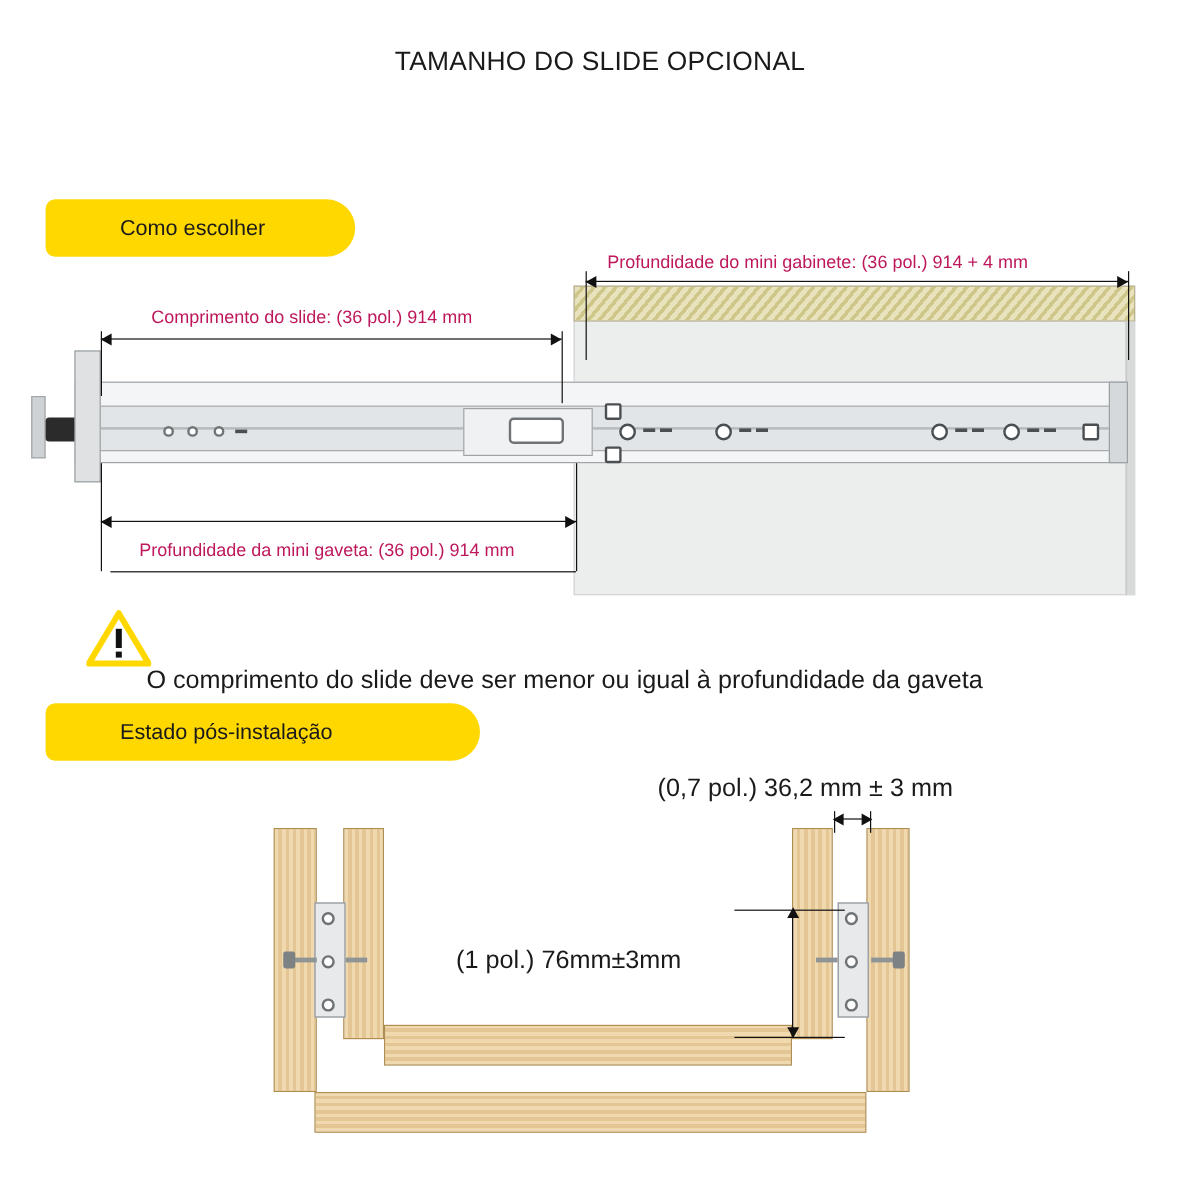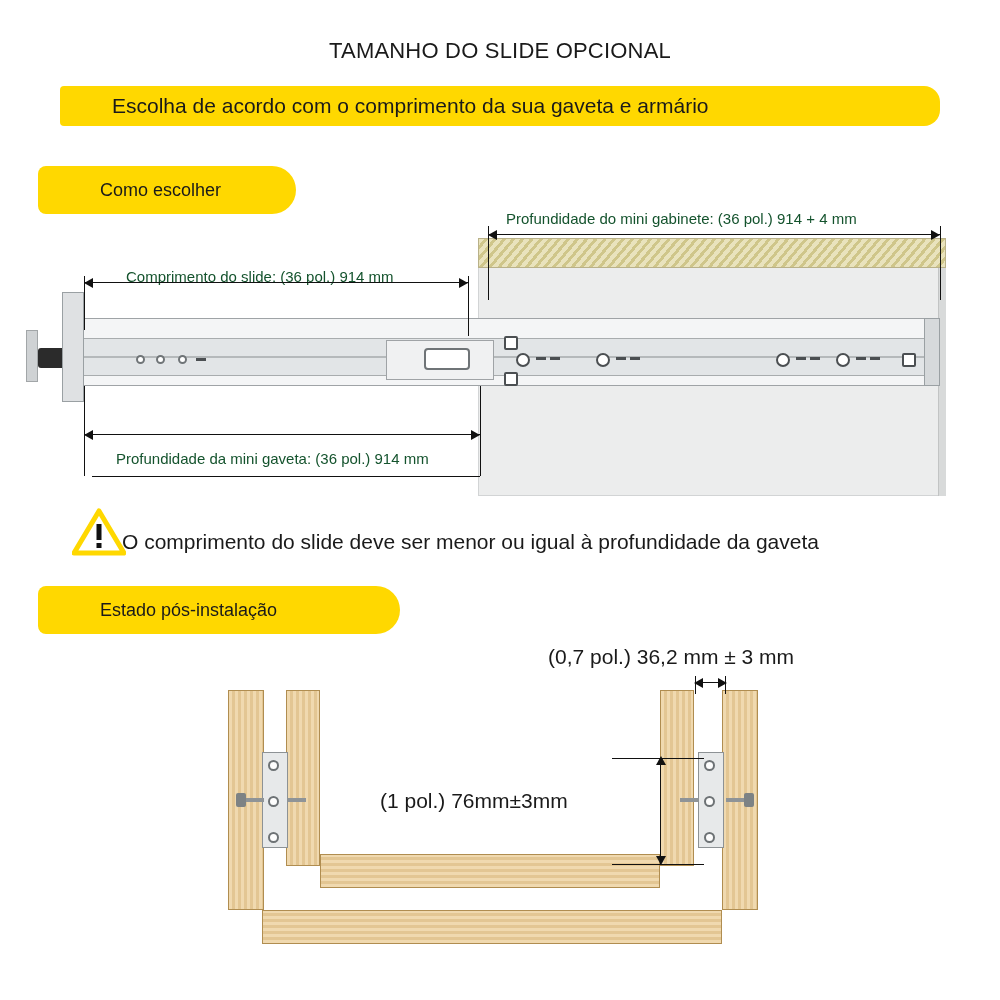--- a/index.html
+++ b/index.html
@@ -67,21 +67,21 @@
     border-radius: 8px 24px 24px 8px;
     padding-left: 62px;
     box-sizing: border-box;
     font-size: 18px;
   }
 
   
   .lbl {
     position: absolute;
     font-size: 15px;
-    color: #14532d;
+    color: #be185d;
     white-space: nowrap;
   }
   .lbl-lg {
     position: absolute;
     font-size: 21px;
     color: #1a1a1a;
     white-space: nowrap;
   }
 
   
@@ -328,21 +328,20 @@
     border-radius: 2px;
   }
 </style>
 </head>
 <body>
 
 <div class="page">
 
   <div class="main-title">TAMANHO DO SLIDE OPCIONAL</div>
 
-  <div class="banner banner-wide">Escolha de acordo com o comprimento da sua gaveta e armário</div>
   <div class="banner banner-small2">Estado pós-instalação</div>
   <div class="banner banner-small">Como escolher</div>
 
   <div class="cabinet-block"></div>
   <div class="cabinet-wood"></div>
   <div class="cabinet-right-edge"></div>
 
   <div class="lbl" style="left:506px; top:210px;">Profundidade do mini gabinete: (36 pol.) 914 + 4 mm</div>
   <div class="dim-line" style="left:488px; top:234px; width:452px;"></div>
   <div class="arrow-l" style="left:488px; top:230px;"></div>
@@ -374,21 +373,21 @@
   <div class="bolt round" style="left:836px; top:353px;"></div>
   <div class="dash" style="left:856px; top:357px;"></div>
   <div class="dash" style="left:870px; top:357px;"></div>
   <div class="bolt" style="left:902px; top:353px;"></div>
   <div class="hole" style="left:136px; top:355px;"></div>
   <div class="hole" style="left:156px; top:355px;"></div>
 
   <div class="bolt" style="left:504px; top:336px;"></div>
   <div class="bolt" style="left:504px; top:372px;"></div>
 
-  <div class="lbl" style="left:126px; top:268px;">Comprimento do slide: (36 pol.) 914 mm</div>
+  <div class="lbl" style="left:126px; top:256px;">Comprimento do slide: (36 pol.) 914 mm</div>
   <div class="dim-line" style="left:84px; top:282px; width:384px;"></div>
   <div class="arrow-l" style="left:84px; top:278px;"></div>
   <div class="arrow-r" style="left:459px; top:278px;"></div>
   <div class="tick" style="left:84px; top:276px; height:54px;"></div>
   <div class="tick" style="left:468px; top:276px; height:60px;"></div>
 
   <div class="lbl" style="left:116px; top:450px;text-align:right;">Profundidade da mini gaveta: (36 pol.) 914 mm</div>
   <div class="dim-line" style="left:84px; top:434px; width:396px;"></div>
   <div class="arrow-l" style="left:84px; top:430px;"></div>
   <div class="arrow-r" style="left:471px; top:430px;"></div>
@@ -396,21 +395,21 @@
   <div class="tick" style="left:480px; top:386px; height:90px;"></div>
   <div class="dim-line" style="left:92px; top:476px; width:388px;"></div>
 
   <div class="warn-icon">
     <svg width="54" height="48" viewBox="0 0 54 48">
       <polygon points="27,3 52,45 2,45" fill="#ffffff" stroke="#ffd800" stroke-width="5" stroke-linejoin="round"></polygon>
       <rect x="24.5" y="16" width="5" height="16" fill="#111111"></rect>
       <rect x="24.5" y="35" width="5" height="5" fill="#111111"></rect>
     </svg>
   </div>
-  <div class="lbl-lg" style="left:122px; top:530px;">O comprimento do slide deve ser menor ou igual à profundidade da gaveta</div>
+  <div class="lbl-lg" style="left:122px; top:555px;">O comprimento do slide deve ser menor ou igual à profundidade da gaveta</div>
 
   <div class="wood" style="left:228px; top:690px; width:36px; height:220px;"></div>
 
   <div class="wood" style="left:286px; top:690px; width:34px; height:176px;"></div>
 
   <div class="wood" style="left:660px; top:690px; width:34px; height:176px;"></div>
 
   <div class="wood" style="left:722px; top:690px; width:36px; height:220px;"></div>
 
   <div class="wood-h" style="left:320px; top:854px; width:340px; height:34px;"></div>

